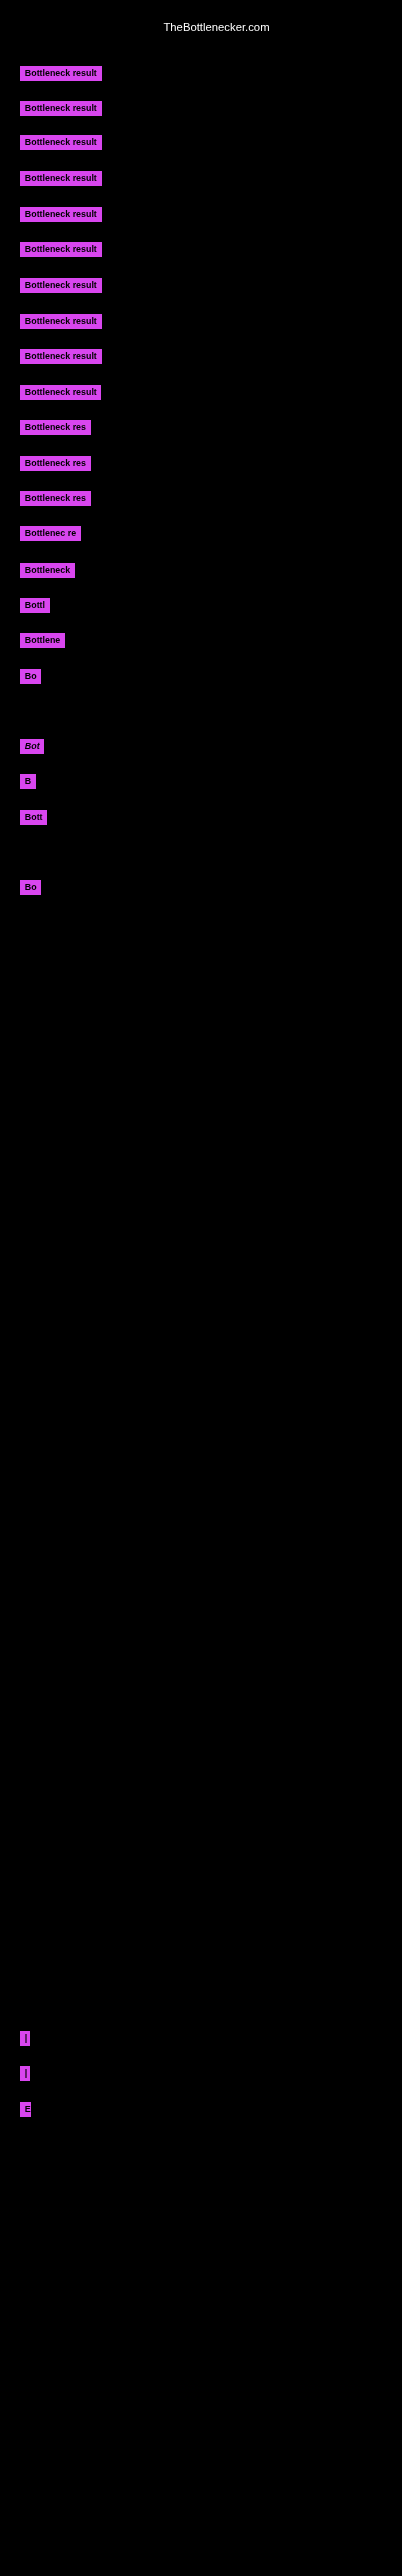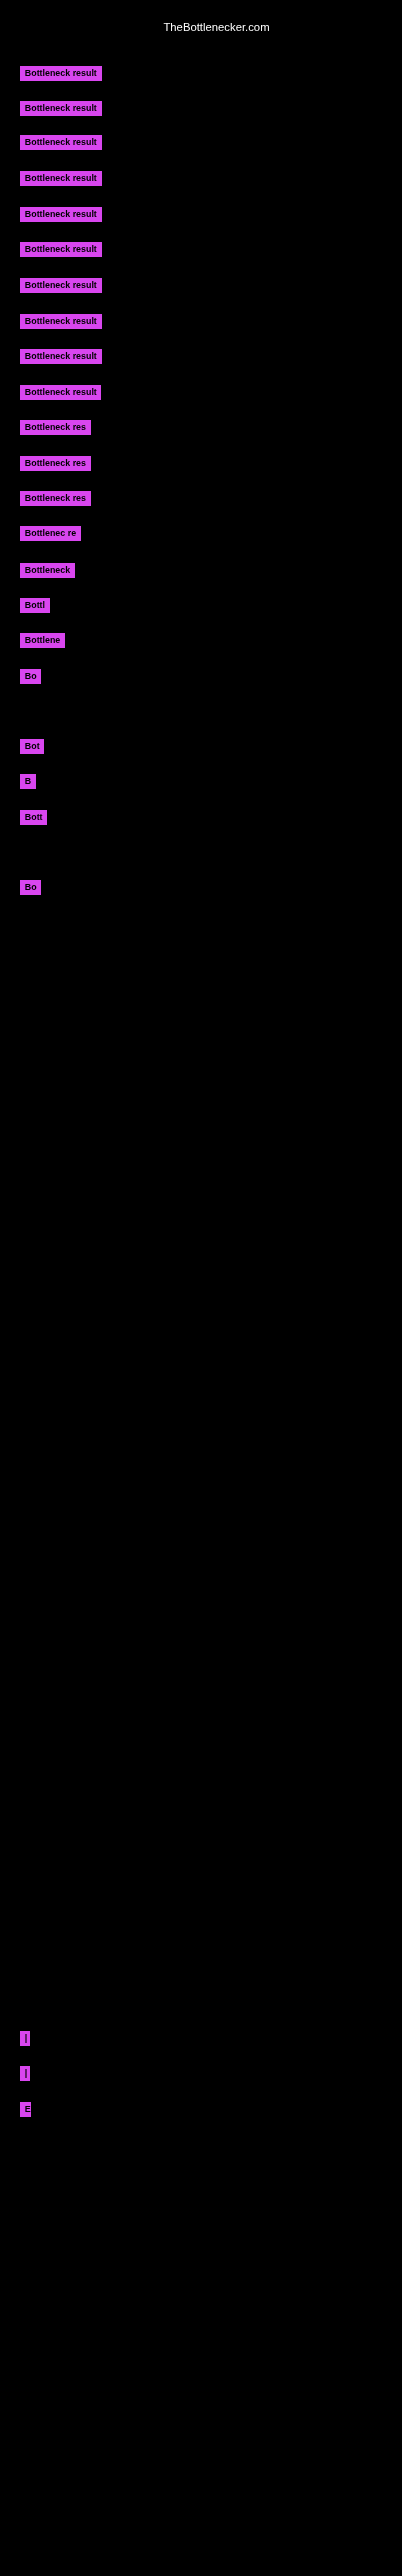--- a/index.html
+++ b/index.html
@@ -94,21 +94,21 @@
     <div class="badge-container" style="top: 578px; position: absolute; left: 0px;">
       <span class="bottleneck-badge" style="max-width: 42px;">Bottl</span>
     </div>
     <div class="badge-container" style="top: 613px; position: absolute; left: 0px;">
       <span class="bottleneck-badge" style="max-width: 53px; text-align: right;">Bottlene</span>
     </div>
     <div class="badge-container" style="top: 649px; position: absolute; left: 0px;">
       <span class="bottleneck-badge" style="max-width: 24px;">Bo</span>
     </div>
     <div class="badge-container" style="top: 719px; position: absolute; left: 0px;">
-      <span class="bottleneck-badge" style="max-width: 29px;">Bot</span>
+      <span class="bottleneck-badge" style="max-width: 29px; font-style: italic;">Bot</span>
     </div>
     <div class="badge-container" style="top: 754px; position: absolute; left: 0px;">
       <span class="bottleneck-badge" style="max-width: 16px;">B</span>
     </div>
     <div class="badge-container" style="top: 790px; position: absolute; left: 0px;">
       <span class="bottleneck-badge" style="max-width: 34px;">Bott</span>
     </div>
     <div class="badge-container" style="top: 860px; position: absolute; left: 0px;">
       <span class="bottleneck-badge" style="max-width: 22.5px;">Bo</span>
     </div>

